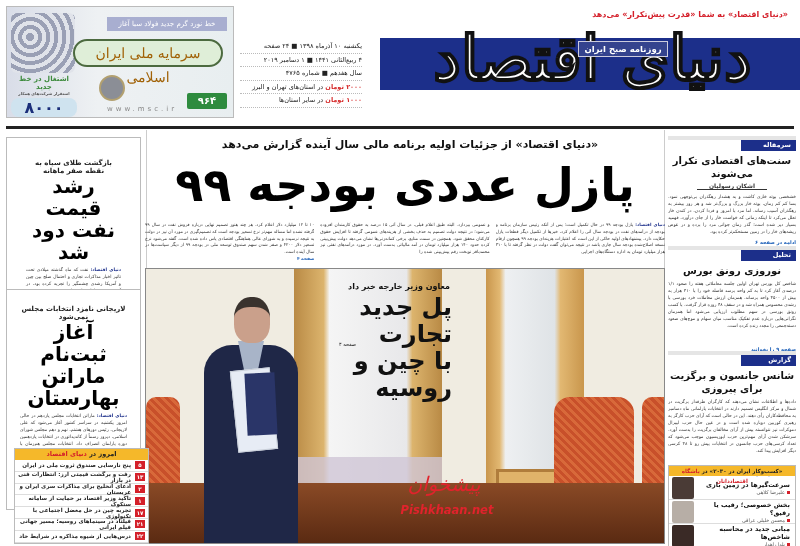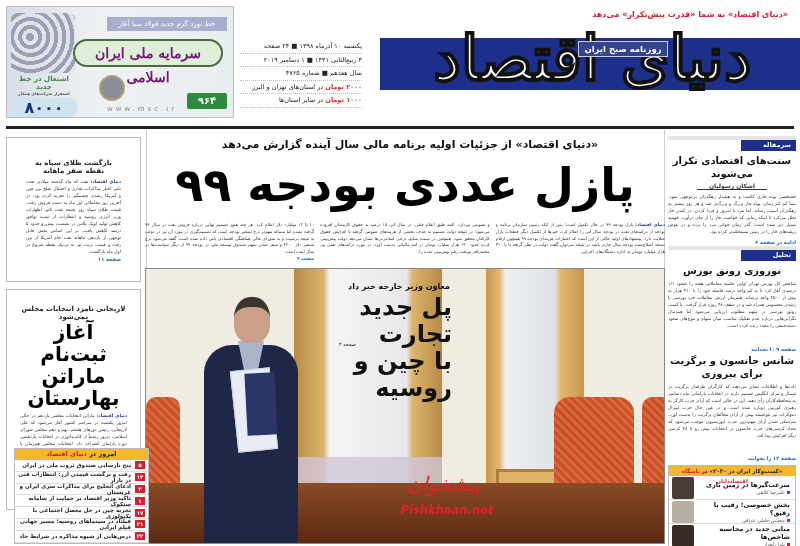--- a/index.html
+++ b/index.html
@@ -1,21 +1,21 @@
 <!DOCTYPE html>
 <html><head>
 <meta charset="utf-8">
 <style>
 *{box-sizing:border-box;margin:0;padding:0}
 body{width:800px;height:546px;background:#fff;font-family:"DejaVu Sans",sans-serif;overflow:hidden;position:relative;direction:rtl}
 .abs{position:absolute}
 
 .ad{left:6px;top:6px;width:228px;height:112px;border:1px solid #bbb;background:linear-gradient(90deg,#d9dde8 0%,#eef1f3 40%,#e8eef0 100%);overflow:hidden}
 .ad .top{position:absolute;right:6px;top:10px;width:120px;height:14px;background:#a8aed0;color:#fff;font-size:7px;text-align:center;line-height:14px}
-.ad .brand{position:absolute;right:10px;top:32px;width:150px;height:28px;background:#dfeed8;border-radius:14px;border:2px solid #4c6a3f;color:#701a75;font-weight:bold;font-size:14px;text-align:center;line-height:24px;font-family:"DejaVu Serif",serif}
+.ad .brand{position:absolute;right:10px;top:32px;width:150px;height:28px;background:#dfeed8;border-radius:14px;border:2px solid #4c6a3f;color:#a16207;font-weight:normal;font-size:14px;text-align:center;line-height:24px;font-family:"DejaVu Serif",serif}
 .ad .coils{position:absolute;left:4px;top:6px;width:64px;height:60px;background:repeating-radial-gradient(circle at 30% 40%,#9aa0b5 0 4px,#e0e3ea 4px 8px);border-radius:6px}
 .ad .jobs{position:absolute;left:4px;top:68px;width:66px;text-align:center;color:#3c8a3c;font-size:7px;font-weight:bold}
 .ad .jobs .num{font-size:16px;color:#1b2f7a;font-weight:bold;background:#cfe3ef;border-radius:8px;margin:2px 0}
 .ad .logo{position:absolute;right:6px;bottom:8px;width:40px;height:16px;background:#2e8b3e;color:#fff;font-size:10px;font-weight:bold;text-align:center;line-height:16px;border-radius:2px;direction:ltr}
 .ad .coin{position:absolute;left:92px;top:68px;width:26px;height:26px;border-radius:50%;background:#8b8e96;border:2px solid #b2a070}
 .ad .url{position:absolute;left:100px;bottom:4px;font-size:7px;color:#888;letter-spacing:3px;direction:ltr}
 
 .info{left:240px;top:40px;width:122px;height:64px;font-size:6.5px;line-height:12.6px;color:#222;text-align:right}
 .info div{border-bottom:1px dotted #bbb;white-space:nowrap;overflow:hidden}
 .info .red{color:#d62b2b;font-weight:bold}
@@ -151,20 +151,21 @@
 <div class="abs subhead">
   <div>پل جدید تجارت</div>
   <div>با چین و روسیه</div>
 </div>
 <div class="abs subhead-p">صفحه ۴</div>
 <div class="abs wm1">پیشخوان</div>
 <div class="abs wm2">Pishkhaan.net</div>
 
 <div class="abs lbox">
   <div class="k">بازگشت طلای سیاه به نقطه صفر ماهانه</div>
+  <div class="h">رشد قیمت نفت دود شد</div>
   <div class="t"><b>دنیای اقتصاد:</b> <span>نفت که ماه گذشته میلادی تحت تاثیر اخبار مذاکرات تجاری و احتمال صلح بین چین و آمریکا رشدی چشمگیر را تجربه کرده بود، در آخرین روز معاملاتی این ماه به دست فروش رفت. قیمت طلای سیاه روز جمعه تحت تاثیر اظهارات وزیر انرژی روسیه و انتظارات از تمدید توافق کاهش تولید اوپک پلاس در نشست پیش‌رو حدود ۵ درصد کاهش یافت. بر این اساس بخش قابل توجهی از بازدهی ماهانه نفت خام آمریکا از بین رفت و قیمت برنت نیز به نزدیک نقطه شروع در اول ماه بازگشت.</span></div>
   <div class="p">صفحه ۱۱</div>
 </div>
 
 <div class="abs lbox lbox2">
   <div class="k">لاریجانی نامزد انتخابات مجلس نمی‌شود</div>
   <div class="h">آغاز ثبت‌نام ماراتن بهارستان</div>
   <div class="t"><b>دنیای اقتصاد:</b> <span>ماراتن انتخابات مجلس یازدهم در حالی امروز یکشنبه در سراسر کشور آغاز می‌شود که علی لاریجانی، رئیس دورهای هشتم، نهم و دهم مجلس شورای اسلامی، دیروز رسماً از کاندیداتوری در انتخابات یازدهمین دوره پارلمان انصراف داد. انتخابات مجلس هم‌زمان با انتخابات میان دوره‌ای مجلس خبرگان رهبری دوم اسفند امسال برگزار می‌شود و داوطلبان حضور در این انتخابات از امروز تا ۱۶ آذرماه فرصت دارند نام خود را در میان نامزدها ثبت کنند. معاون سیاسی وزیر کشور گفت که آخرین پیش‌بینی‌ها از مشارکت ۵۰ درصدی در انتخابات پیش رو حکایت دارد.</span></div>
   <div class="p">صفحه ۸</div>
 </div>
@@ -214,20 +215,23 @@
 <div class="abs rbox" style="top:246px">
   <div class="tagbar">
       <div class="tag" style="margin-left:11px">تحلیل</div>
     </div>
   <div class="h">نوروزی رونق بورس</div>
   <div class="t" style="height:64px;overflow:hidden">شاخص کل بورس تهران اولین جلسه معاملاتی هفته را صعود ۱/۱ درصدی آغاز کرد تا به کم واحد برسد فاصله خود را با ۳۱۰ هزار به بیش از ۴۵۰۰ واحد برساند. همزمان ارزش معاملات خرد بورسی با رشدی محسوس همراه شد و در سقف ۴۸ روزه قرار گرفت. با کسب رونق بورسی در سهم مطلوب ارزیابی می‌شود اما همزمان نگرانی‌هایی درباره عدم تفکیک مناسب میان سهام و موج‌های صعود دسته‌جمعی را مجدد زنده کرده است.</div>
   <div class="p">صفحه ۹ را بخوانید</div>
 </div>
 
 <div class="abs rbox" style="top:351px">
+  <div class="tagbar">
+      <div class="tag" style="margin-left:0">گزارش</div>
+    </div>
   <div class="h">شانس جانسون و برگزیت برای پیروزی</div>
   <div class="t" style="height:70px;overflow:hidden">داده‌ها و اطلاعات نشان می‌دهند که کارگران طرفدار برگزیت در شمال و مرکز انگلیس تصمیم دارند در انتخابات پارلمانی ماه دسامبر به محافظه‌کاران رأی دهند. این در حالی است که آرای حزب کارگر به رهبری کوربین دوباره شده است و در عین حال حزب لیبرال دموکرات نیز نتوانسته بیش از آرای مخالفان برگزیت را بدست آورد. سرشکن شدن آرای مهم‌ترین حزب اپوزیسیون موجب می‌شود که تعداد کرسی‌های حزب جانسون در انتخابات پیش رو تا ۳۸ کرسی دیگر افزایش پیدا کند.</div>
   <div class="p">صفحه ۱۲ را بخوانید</div>
 </div>
 
 <div class="abs forum">
   <div class="hd"><span style="color:#222">«کسب‌وکار ایران در ۲۰۳۰» در</span> <span>باشگاه اقتصاددانان</span></div>
   <div class="it">
     <div class="tx">
         <div class="ti">سرعت‌گیرها در زمین بازی</div>

